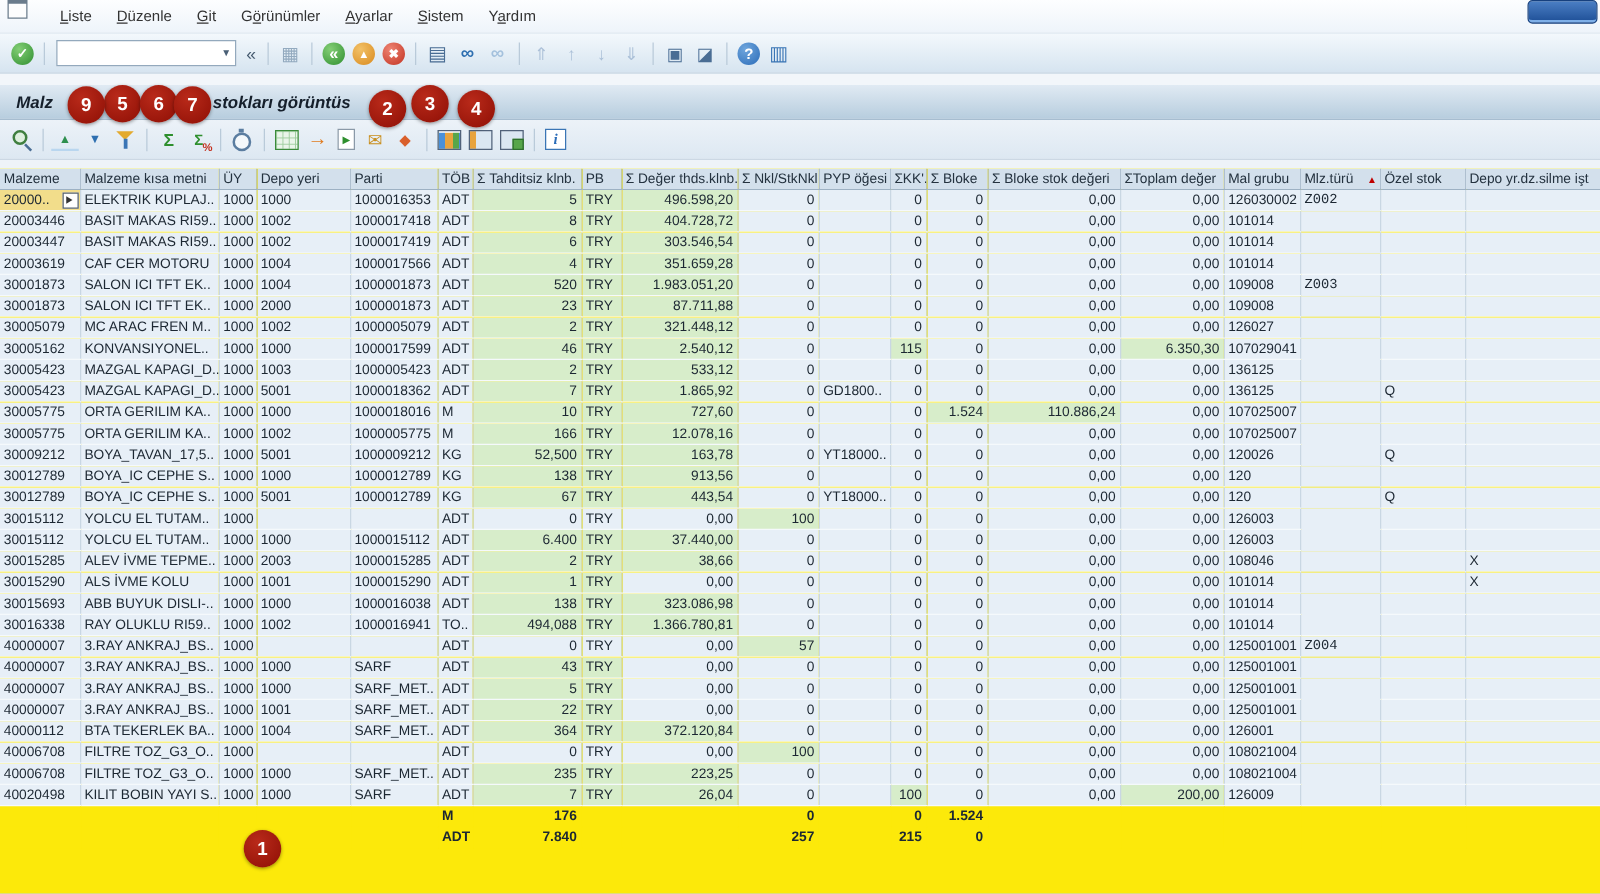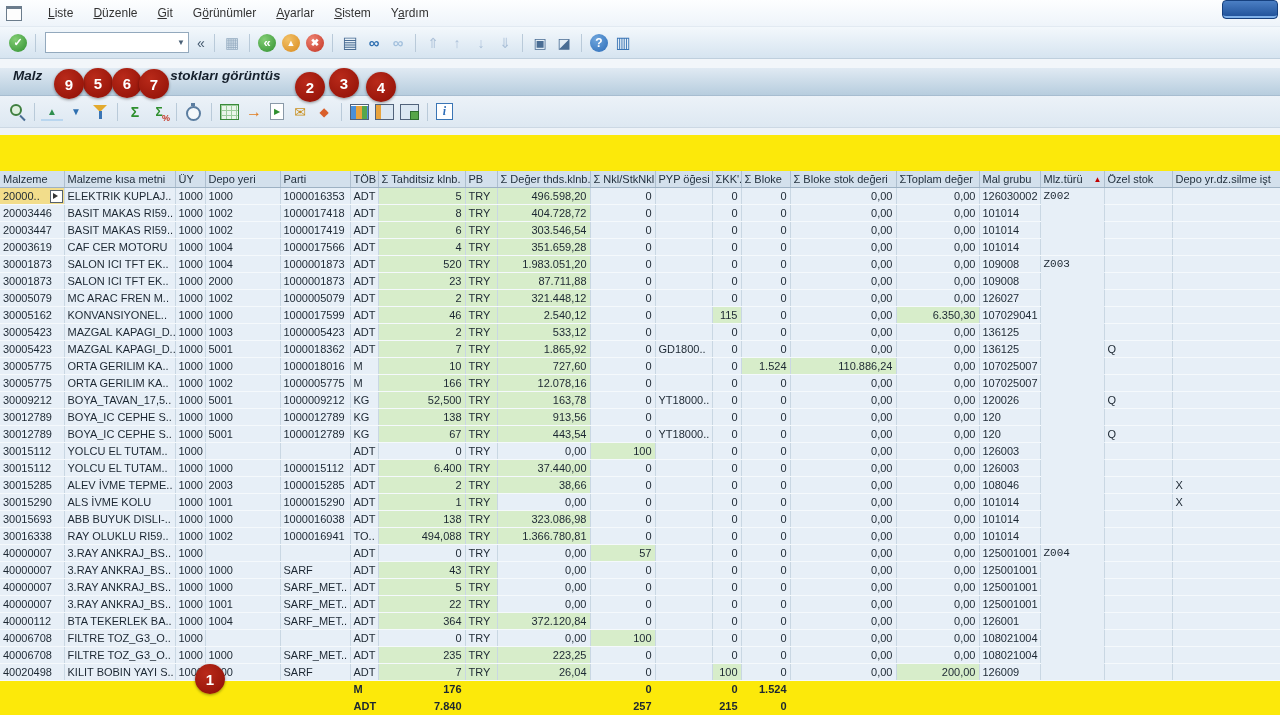--- a/index.html
+++ b/index.html
@@ -1,20 +1,20 @@
 <!DOCTYPE html>
 <html><head>
 <meta charset="utf-8">
 <style>
   html,body{margin:0;padding:0;background:#9aa7b3;}
   .screen{position:relative;width:1280px;height:715px;background:#eef3f8;overflow:hidden;
           font-family:"Liberation Sans",sans-serif;-webkit-font-smoothing:antialiased;}
   
   .menubar{position:relative;height:26px;background:linear-gradient(#fdfeff,#eef4fa);
-           display:flex;align-items:center;padding-left:6px;border-bottom:1px solid #e2eaf2;}
+           display:flex;padding-left:6px;border-bottom:1px solid #e2eaf2;}
   .appicon{width:14px;height:11px;border:1px solid #6b7c8c;border-top:3px solid #6b7c8c;
            background:#fdfdfd;margin-right:16px;}
   .menu-items{display:flex;align-items:center;}
   .menu-item{margin:0 10px;font-size:12px;color:#333;cursor:default;}
   .menu-item u{text-decoration:underline;}
   .win-btn{position:absolute;right:2px;top:0;width:54px;height:17px;border-radius:4px;
            background:linear-gradient(#4b7fc4,#1d4e96);border:1px solid #16407e;
            box-shadow:inset 0 -6px 0 -4px #7fb0e8;}
   
   .systoolbar{height:31px;background:linear-gradient(#f3f8fc,#d6e4f0);border-bottom:1px solid #bfcfdd;
@@ -37,21 +37,21 @@
   .sys-help{border-radius:50%;width:18px;height:18px;color:#fff;font-weight:bold;font-size:12px;
             background:radial-gradient(circle at 35% 30%,#6fa6dd,#2b6cb8);margin:0 3px;}
   .sys-customize{color:#3a75b5;font-size:16px;}
   .cmdwrap{display:inline-flex;align-items:center;background:#fff;border:1px solid #93a9bd;
            height:19px;width:136px;margin:0 4px;padding:0 3px;flex:none;}
   .cmdwrap input{border:none;outline:none;flex:1;min-width:0;font-size:11px;font-family:inherit;}
   .dd{color:#4a6076;font-size:8px;cursor:default;}
   
   .gap{height:9px;background:#f2f6fa;}
   .titlebar{height:27px;background:linear-gradient(#e0eaf3,#b7cdde);border-bottom:1px solid #a7bdd0;
-            display:flex;padding-left:13px;}
+            display:flex;align-items:center;padding-left:13px;}
   .tfrag{font-size:13.5px;font-weight:bold;font-style:italic;color:#151f2b;white-space:pre;}
   .tspacer{display:inline-block;width:128px;}
   .apptoolbar{height:31px;background:linear-gradient(#ecf2f8,#dde8f2);border-bottom:1px solid #ccd8e4;
               display:flex;align-items:center;padding-left:5px;}
   .tstrip{height:11px;background:#eef3f8;}
   
   .app-details::before{content:"";position:absolute;width:8px;height:8px;border:2px solid #3f7f3f;
         border-radius:50%;top:3px;left:4px;background:#dff0df;}
   .app-details::after{content:"";position:absolute;width:7px;height:2px;background:#4a6d94;
         transform:rotate(45deg);bottom:4px;right:2px;}
@@ -79,21 +79,21 @@
         box-shadow:inset 0 5px 0 -4px #fff,inset 0 10px 0 -9px #fff;}
   .app-choose-view{width:17px;height:14px;border:1px solid #51627a;margin:0 3px;
         background:linear-gradient(90deg,#e8a33d 0 5px,#dbe7f2 5px);}
   .app-copy-view{width:17px;height:14px;border:1px solid #51627a;background:#dbe7f2;margin:0 3px;}
   .app-copy-view::after{content:"";position:absolute;width:7px;height:7px;background:#57a64a;
         border:1px solid #2e6e2e;right:-1px;bottom:-1px;}
   .app-info{width:15px;height:15px;border:1px solid #3a75b5;background:#fff;color:#2b6cb8;font-weight:bold;
         font-style:italic;font-family:"Liberation Serif",serif;font-size:12px;margin:0 3px;}
   
   .tablewrap{position:absolute;top:135px;left:0;right:0;bottom:0;background:#fce90a;}
-  table{border-collapse:collapse;table-layout:fixed;width:1280px;font-size:11px;margin-top:36px;}
+  table{border-collapse:collapse;table-layout:fixed;width:1280px;font-size:11px;}
   th{background:#d3e0ec;border-right:1px solid #aebfcf;border-bottom:1px solid #9db1c3;
      font-weight:normal;text-align:left;padding:1px 3px;height:14px;line-height:14px;color:#24323f;
      white-space:nowrap;overflow:hidden;position:relative;}
   td{background:#e7eff7;border-right:1px solid #c9d7e3;border-bottom:1px solid #f5f9fc;
      padding:1px 3px;height:14px;line-height:14px;white-space:nowrap;overflow:hidden;color:#1c2732;}
   td.r{text-align:right;}
   td.g{background:#d7edca;}
   td.mb{border-bottom-color:#e7eff7;font-family:Liberation Mono, monospace;}
   td.selc{background:#f2dd8b;position:relative;padding-right:15px;}
   .mcico{position:absolute;right:1px;top:2px;width:11px;height:11px;background:#fefefe;

